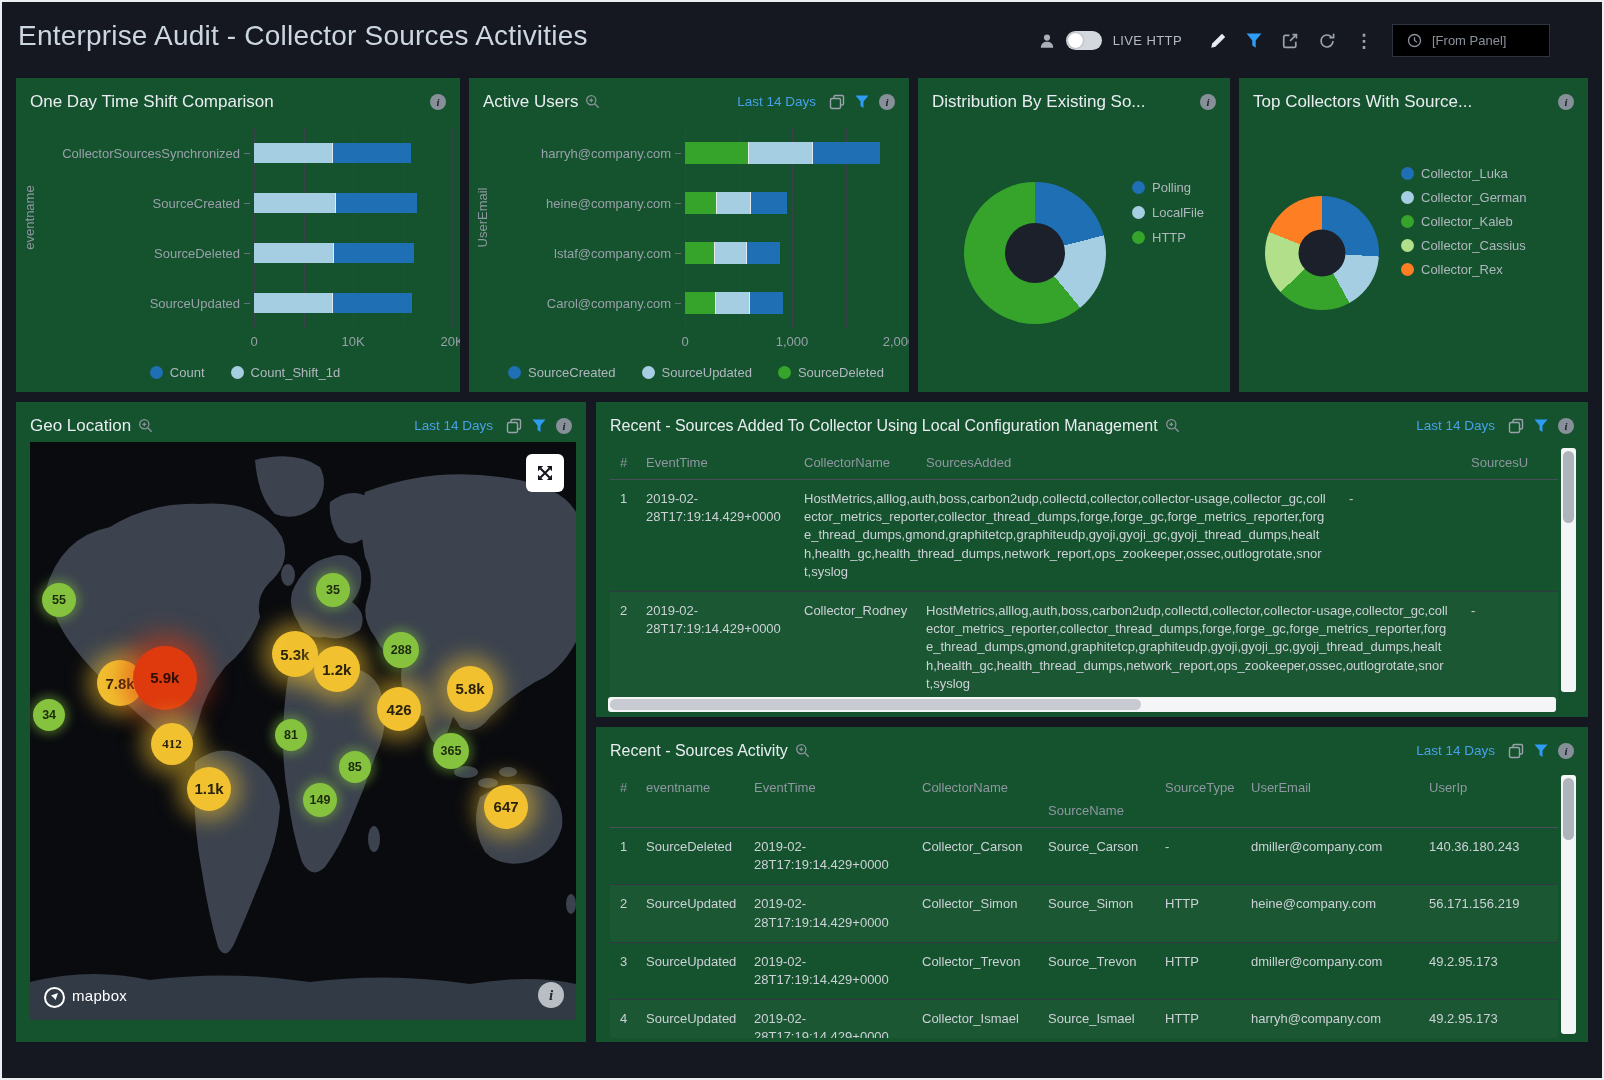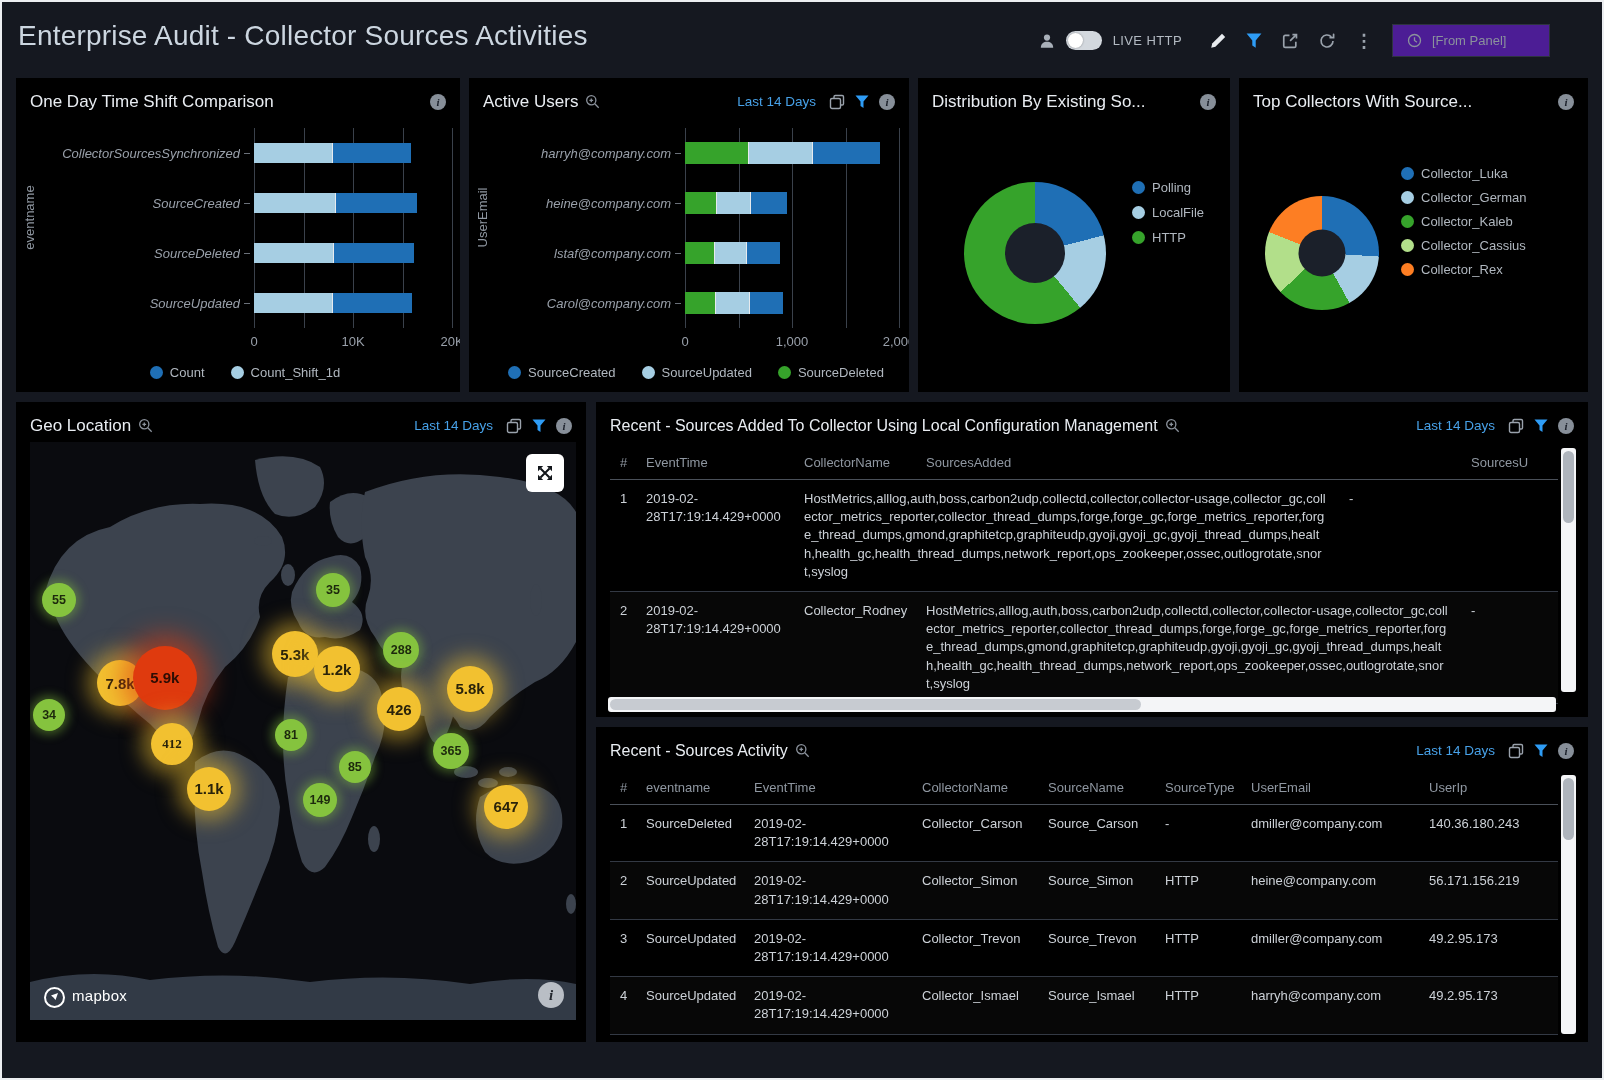--- a/index.html
+++ b/index.html
@@ -10,49 +10,49 @@
   
   .hdr{height:74px;position:relative;}
   .hdr-title{position:absolute;left:16px;top:18px;font-size:28px;font-weight:500;
     color:#ccd6e0;letter-spacing:.2px;}
   .hdr-controls{position:absolute;right:52px;top:22px;display:flex;align-items:center;gap:19px;}
   .toggle{width:36px;height:19px;border-radius:10px;background:#d3d8de;position:relative;cursor:pointer;}
   .toggle .knob{position:absolute;left:2px;top:2px;width:15px;height:15px;border-radius:50%;
     background:#ffffff;box-shadow:0 0 2px rgba(0,0,0,.4);}
   .livemode{font-size:13px;color:#b3bac2;letter-spacing:.4px;margin-right:8px;}
   .kebab{color:#9aa2ac;font-size:18px;font-weight:bold;line-height:1;}
-  .frompanel{display:flex;align-items:center;gap:10px;background:#4c1d95;border:1px solid #2e3440;
+  .frompanel{display:flex;align-items:center;gap:10px;background:#000000;border:1px solid #2e3440;
     padding:8px 14px;min-width:158px;}
   .frompanel span{font-size:13px;color:#8b929c;}
   .info{width:16px;height:16px;border-radius:50%;background:#878f99;color:#1b202a;
     font-size:11px;font-weight:bold;display:inline-flex;align-items:center;justify-content:center;
     font-family:"Liberation Serif",serif;font-style:italic;flex:none;}
   
   .row1{display:flex;gap:9px;margin:2px 14px 0;height:314px;}
   .row2{display:flex;gap:10px;margin:10px 14px 0;height:640px;}
-  .panel{background:#000000;position:relative;overflow:hidden;}
+  .panel{background:#14532d;position:relative;overflow:hidden;}
   .p1{width:444px;}.p2{width:440px;}.p3{width:312px;}.p4{flex:1;}
   .geo{width:570px;}
   .rcol{flex:1;display:flex;flex-direction:column;gap:10px;}
   .tpanel{height:315px;}
   .phead{display:flex;align-items:center;padding:11px 14px 0 14px;height:36px;}
   .ptitle{font-size:17px;color:#e9edf2;font-weight:400;white-space:nowrap;}
   .ptitle.sm{font-size:16px;}
   .spacer{flex:1;}
   .hicons{display:flex;align-items:center;gap:10px;}
   .tr-label{font-size:13.5px;color:#47a1e8;margin-right:3px;white-space:nowrap;}
   .magwrap{margin-left:7px;display:inline-flex;}
   
   .hbar{position:absolute;left:14px;right:0;top:44px;bottom:8px;}
   .p1 .hbar{--labw:210px;--rpad:8px;--barh:20px;}
   .p2 .hbar{--labw:188px;--rpad:10px;--barh:22px;}
   .hb-grid{position:absolute;left:calc(var(--labw) + 14px);right:var(--rpad);top:6px;bottom:56px;}
   .hb-gridline{position:absolute;top:0;bottom:0;width:1px;background:#3a414b;}
   .hb-rows{position:absolute;left:0;right:var(--rpad);top:6px;bottom:56px;
-    display:flex;flex-direction:column;justify-content:space-around;font-style:italic;}
+    display:flex;flex-direction:column;justify-content:space-around;}
   .hb-row{display:flex;align-items:center;}
   .hb-label{width:var(--labw);text-align:right;font-size:13px;color:#99a0aa;
     white-space:nowrap;overflow:hidden;flex:none;}
   .hb-dash{width:6px;height:1px;background:#6a7079;margin:0 4px;flex:none;}
   .hb-track{flex:1;position:relative;height:var(--barh);}
   .hb-seg{position:absolute;top:0;bottom:0;}
   .hb-seg.sep{border-left:1px solid #e6eaee;}
   .hb-axis{position:absolute;left:calc(var(--labw) + 14px);right:var(--rpad);bottom:32px;height:18px;}
   .hb-tick{position:absolute;transform:translateX(-50%);font-size:13px;color:#99a0aa;white-space:nowrap;}
   .hb-legend{position:absolute;left:0;right:0;bottom:4px;display:flex;justify-content:center;gap:26px;}
@@ -551,21 +551,21 @@
             </span>
             <span class="info">i</span>
           </span>
         </div>
         <div class="tbl">
             <div class="t-head">
               <div class="t-hcell" style="width: 26px;">#</div>
               <div class="t-hcell" style="width: 108px;">eventname</div>
               <div class="t-hcell" style="width: 168px;">EventTime</div>
               <div class="t-hcell" style="width: 126px;">CollectorName</div>
-              <div class="t-hcell" style="width: 117px;">SourceName</div>
+              <div class="t-hcell" style="width: 117px; margin-top: 23px;">SourceName</div>
               <div class="t-hcell" style="width: 86px;">SourceType</div>
               <div class="t-hcell" style="width: 178px;">UserEmail</div>
               <div class="t-hcell" style="width: 110px;">UserIp</div>
             </div>
             <div class="t-row">
               <div class="t-cell" style="width: 26px;">1</div>
               <div class="t-cell" style="width: 108px;">SourceDeleted</div>
               <div class="t-cell" style="width: 168px;">2019-02-28T17:19:14.429+0000</div>
               <div class="t-cell" style="width: 126px;">Collector_Carson</div>
               <div class="t-cell" style="width: 117px;">Source_Carson</div>

